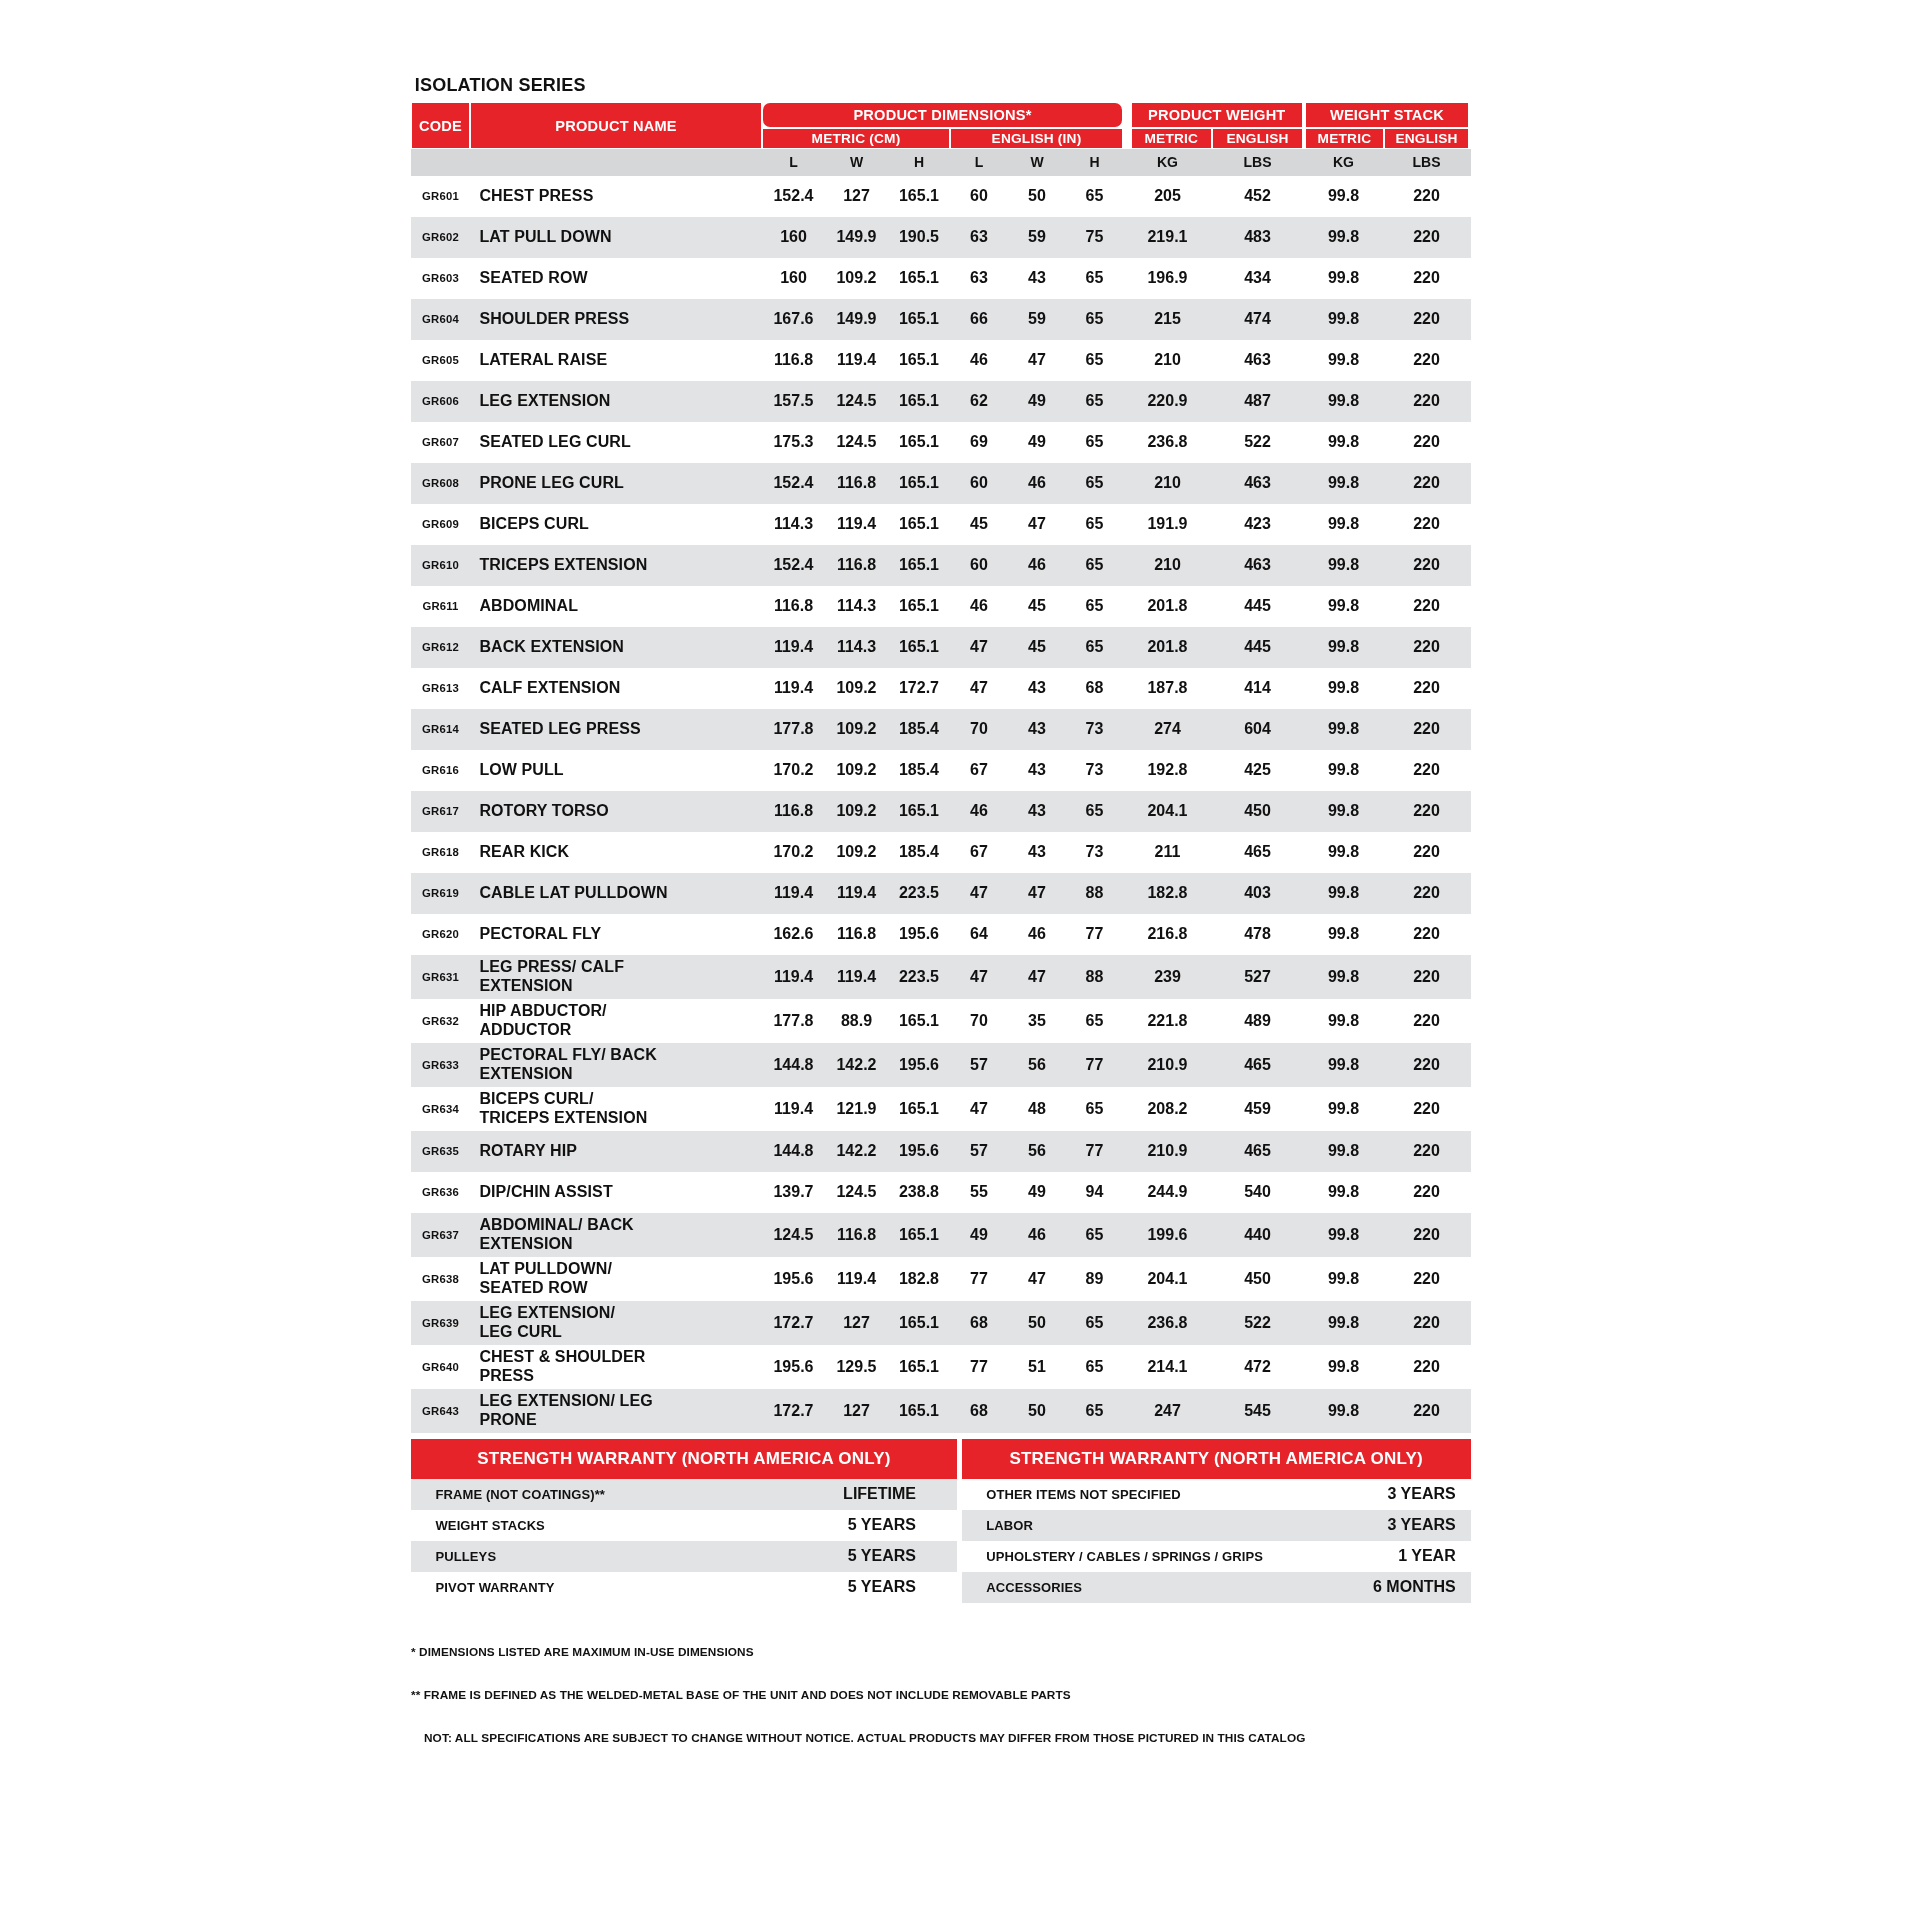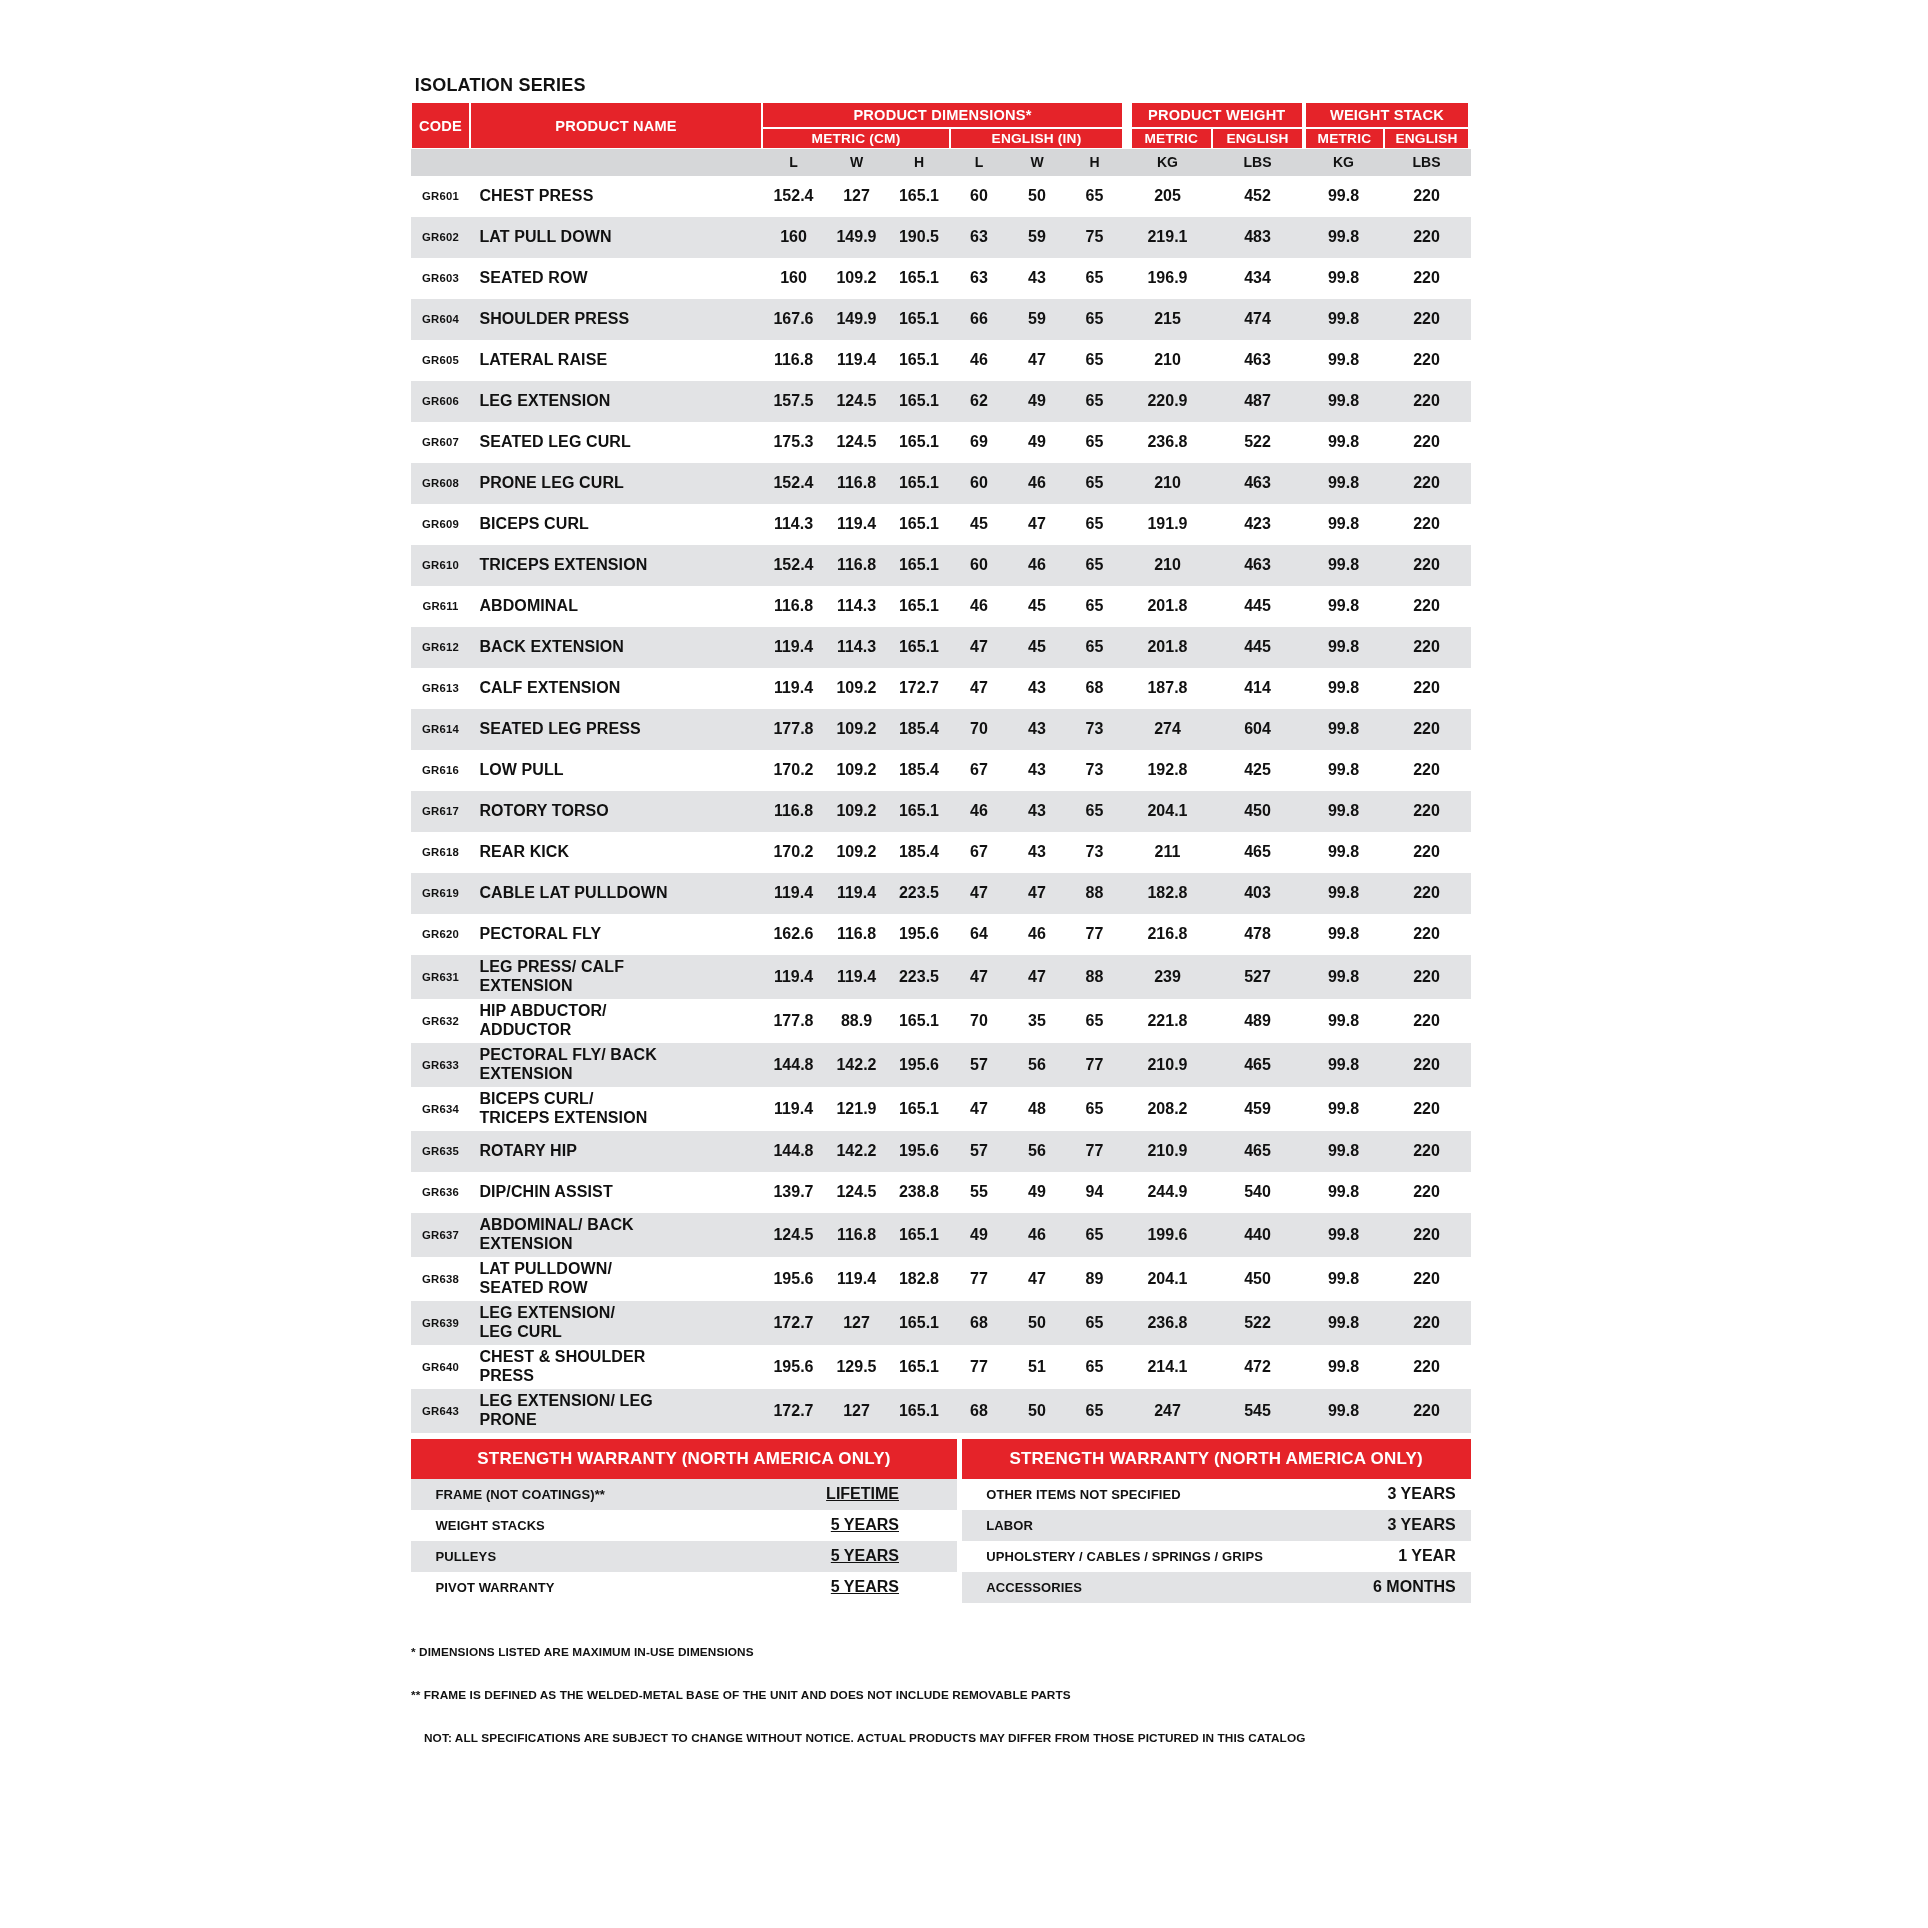--- a/index.html
+++ b/index.html
@@ -36,41 +36,41 @@
   .w-col.left{width:546px;}
   .w-col.right{width:509px;}
   .w-banner{
     height:40px;background:var(--red);color:#fff;font-weight:bold;font-size:17px;
     display:flex;align-items:center;justify-content:center;letter-spacing:0.2px;white-space:nowrap;
   }
   .w-row{height:31px;display:flex;align-items:center;justify-content:space-between;background:#fff;}
   .w-row.shade{background:var(--rowgray);}
   .w-label{font-size:13px;font-weight:bold;padding-left:24.5px;white-space:nowrap;letter-spacing:0.1px;}
   .w-value{font-size:16px;font-weight:bold;white-space:nowrap;}
-  .w-col.left .w-value{padding-right:58px;text-decoration:underline;}
+  .w-col.left .w-value{padding-right:41px;}
   .w-col.right .w-value{padding-right:15px;}
 
   
   .footnotes{margin-top:42px;}
   .fn{font-size:11.8px;font-weight:bold;letter-spacing:0.1px;margin-bottom:29px;color:#111;}
   .fn.indent{padding-left:13px;}
 </style>
 </head>
 <body style="--red: #e52329; --rowgray: #e2e3e5; --unitgray: #d6d7d9;">
 
 <div class="content">
 
   <h1 class="page-title">ISOLATION SERIES</h1>
 
   <div>
 
     <div class="grid-cols thead">
       <div class="hcell" style="grid-column:1;grid-row:1/3;">CODE</div>
       <div class="hcell" style="grid-column:2;grid-row:1/3;">PRODUCT NAME</div>
-      <div class="hcell" style="grid-column:3/9;grid-row:1;">PRODUCT DIMENSIONS*</div>
+      <div class="hcell" style="grid-column:3/9;grid-row:1;border-radius:7px;">PRODUCT DIMENSIONS*</div>
       <div class="hcell gap-l" style="grid-column:9/11;grid-row:1;">PRODUCT WEIGHT</div>
       <div class="hcell gap-s" style="grid-column:11/13;grid-row:1;">WEIGHT STACK</div>
       <div class="hcell sub" style="grid-column:3/6;grid-row:2;">METRIC (CM)</div>
       <div class="hcell sub" style="grid-column:6/9;grid-row:2;">ENGLISH (IN)</div>
       <div class="hcell sub gap-l" style="grid-column:9;grid-row:2;">METRIC</div>
       <div class="hcell sub" style="grid-column:10;grid-row:2;">ENGLISH</div>
       <div class="hcell sub gap-s" style="grid-column:11;grid-row:2;">METRIC</div>
       <div class="hcell sub" style="grid-column:12;grid-row:2;">ENGLISH</div>
     </div>
 

